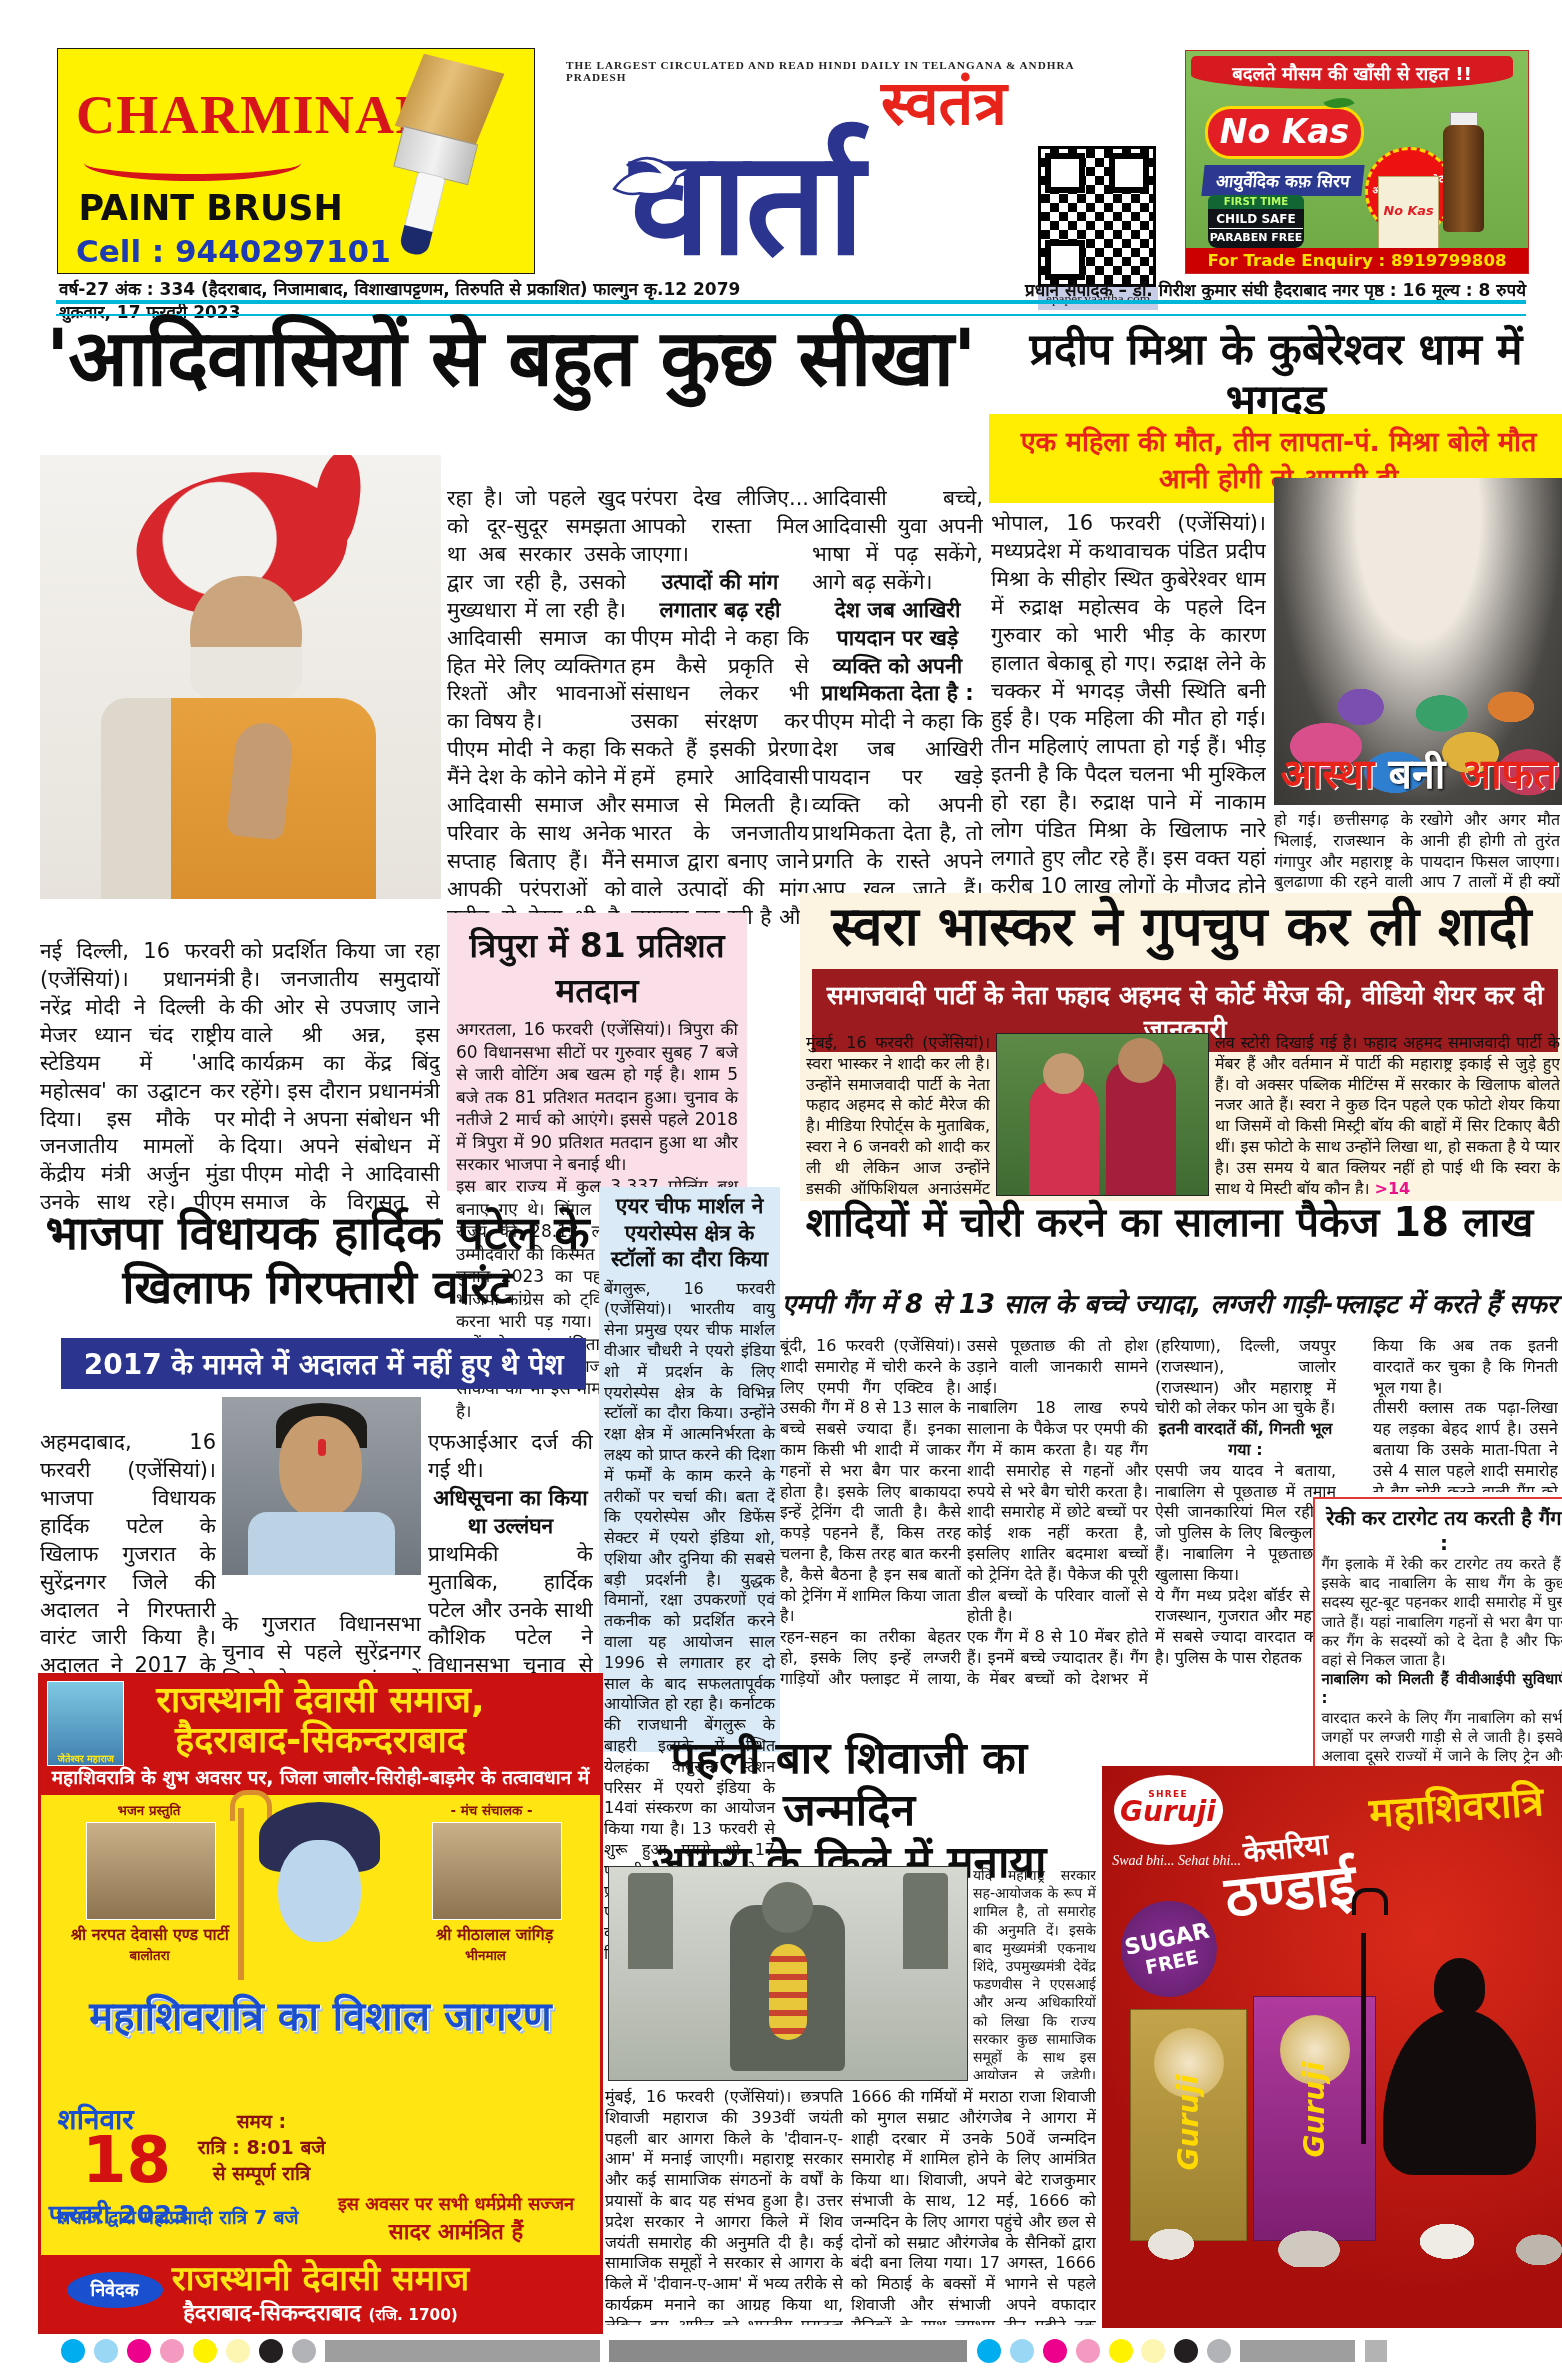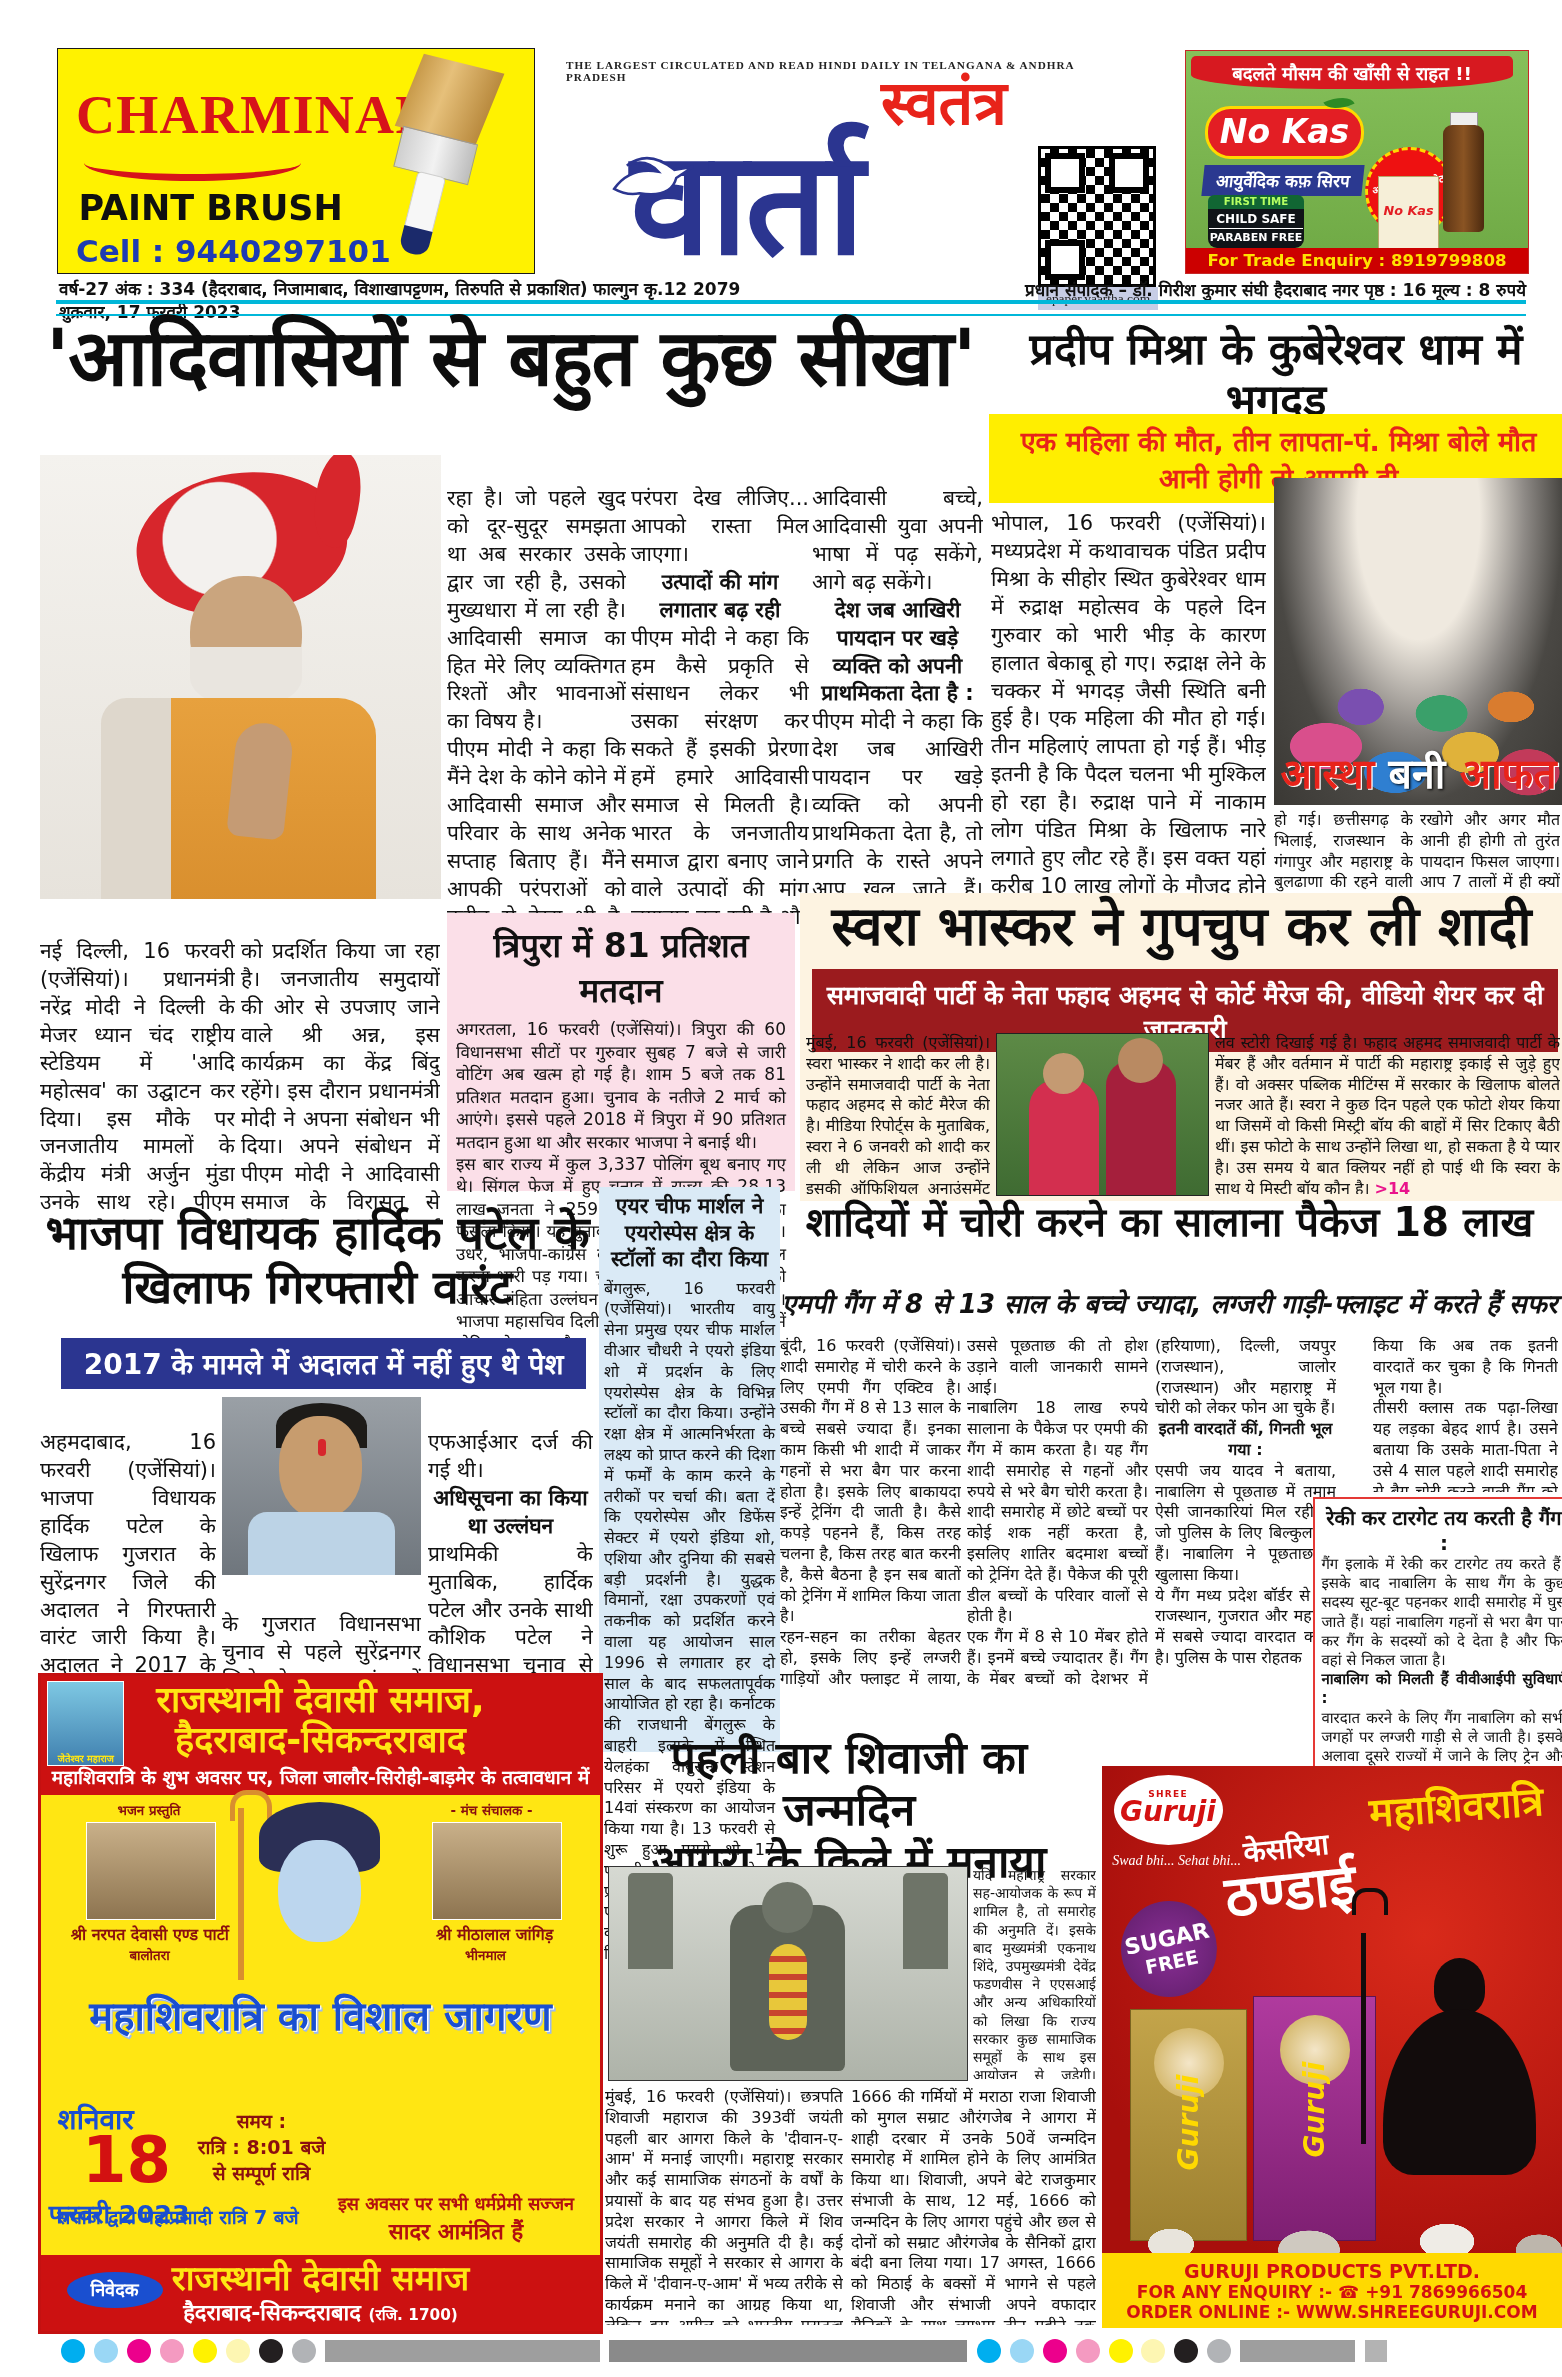--- a/index.html
+++ b/index.html
@@ -54,21 +54,21 @@
   .hl-main{left:38px;top:318px;width:945px;font-size:78px;font-weight:900;color:#0d0d0d;text-align:center;line-height:1.05;letter-spacing:-1.3px;}
   .modi-photo{left:40px;top:455px;width:401px;height:444px;background:linear-gradient(#f4f2ee,#e7e3dc);overflow:hidden;}
   .turban{position:absolute;left:96px;top:18px;width:211px;height:140px;background:radial-gradient(circle at 40% 45%,#f3f1ee 0 38%,#d7262c 39%);border-radius:50% 50% 46% 46%;transform:rotate(-8deg);}
   .turban-tail{position:absolute;left:275px;top:-3.8px;width:45px;height:96px;background:#d7262c;border-radius:40% 60% 30% 60%;transform:rotate(14deg);}
   .modi-face{position:absolute;left:150px;top:121px;width:112px;height:118px;background:#caa57e;border-radius:48%;}
   .modi-beard{position:absolute;left:150px;top:192px;width:112px;height:61px;background:#e9e5df;border-radius:0 0 50% 50%;}
   .modi-body{position:absolute;left:61px;top:243px;width:275px;height:204px;background:linear-gradient(#e7a13e,#d98f2e);border-radius:38px 38px 0 0;}
   .modi-shawl{position:absolute;left:61px;top:243px;width:70px;height:204px;background:#ded7cc;border-radius:25.5px 0 0 0;}
   .modi-hands{position:absolute;left:192px;top:268px;width:57px;height:115px;background:#c59b74;border-radius:29px 29px 12.8px 12.8px;transform:rotate(6deg);}
   .hl2{font-weight:900;color:#0d0d0d;text-align:center;line-height:1.18;}
-  .pink-box{left:447px;top:913px;width:348px;height:278px;background:#fbdfe8;padding:0;}
+  .pink-box{left:447px;top:913px;width:300px;height:278px;background:#fbdfe8;padding:0;}
   .pink-box .ttl{font-size:33px;font-weight:900;text-align:center;padding-top:9px;}
   .pink-box .bd{font-size:17px;line-height:1.32;text-align:justify;padding:6.4px 9px;}
   .hl-pradeep{left:989px;top:324px;width:574px;font-size:43px;}
   .yellow-strip{left:989px;top:414px;width:574px;background:#ffee00;color:#e8231a;font-size:27px;font-weight:900;text-align:center;padding:7.7px 2.6px;}
   .crowd-photo{left:1274px;top:478px;width:289px;height:327px;background:
     radial-gradient(89px 57px at 18% 82%,#d94f8c 0 40%,transparent 41%),
     radial-gradient(77px 51px at 42% 90%,#2f7fd1 0 40%,transparent 41%),
     radial-gradient(70px 51px at 68% 84%,#e0b23a 0 40%,transparent 41%),
     radial-gradient(77px 57px at 88% 90%,#c23a5a 0 40%,transparent 41%),
     radial-gradient(57px 45px at 30% 70%,#7a4fb0 0 40%,transparent 41%),
@@ -442,25 +442,20 @@
     <div class="gj-box-label">Guruji</div>
   </div>
   <div class="gj-shiva">
     <div class="gj-sh-tri">
         <div class="gj-sh-trihead"></div>
       </div>
     <div class="gj-sh-head"></div>
     <div class="gj-sh-body"></div>
   </div>
   <div class="gj-smoke"></div>
-  <div class="gj-strip">
-    <div class="s1">GURUJI PRODUCTS PVT.LTD.</div>
-    <div class="s2">FOR ANY ENQUIRY :- ☎ +91 7869966504</div>
-    <div class="s3">ORDER ONLINE :- WWW.SHREEGURUJI.COM</div>
-  </div>
 </div>
 
 <div class="abs reg-strip">
   <div style="position:absolute;left:61px;top:2.6px">
     <span class="dot" style="background:#00aeef"></span>
     <span class="dot" style="background:#9ad7f5"></span>
     <span class="dot" style="background:#ec008c"></span>
     <span class="dot" style="background:#f49ac1"></span>
     <span class="dot" style="background:#fff200"></span>
     <span class="dot" style="background:#fdf6b2"></span>

